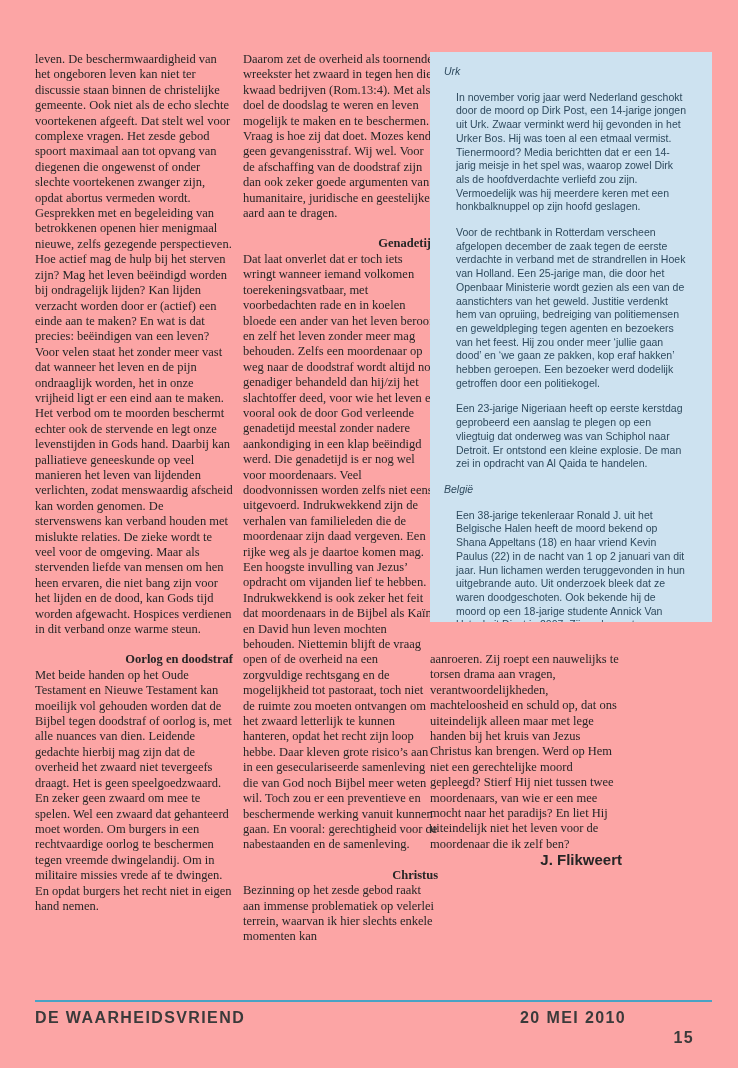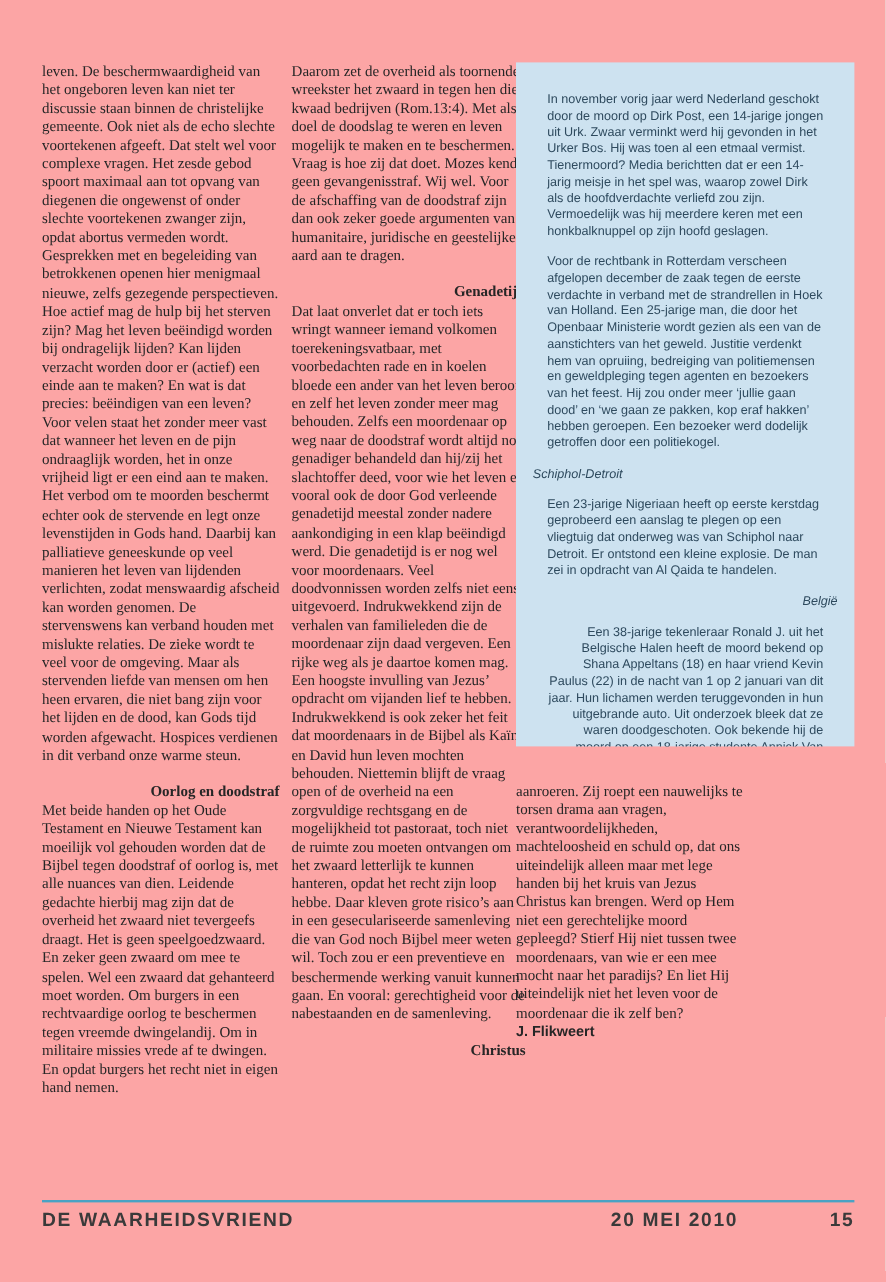--- a/index.html
+++ b/index.html
@@ -19,76 +19,77 @@
   
   .newsbox{
     position:absolute;left:430px;top:52px;width:282px;height:570px;
     box-sizing:border-box;padding:13px 14px;
     background:#cde2f0;color:#2e4a5e;
     font-family:"Liberation Sans",sans-serif;
     font-size:10.5px;line-height:13.7px;
     overflow:hidden;
   }
   .newsbox .item{margin:0 0 8px 0;}
-  .newsbox .item:last-child{margin-bottom:0;text-align:right;}
+  .newsbox .item:last-child{margin-bottom:0;}
   .newsbox .item-title{font-style:italic;margin:0;}
   .newsbox .item-text{margin:12px;}
   
   .col3{left:430px;top:652px;width:192px;}
   .author{
-    margin-top:2px;text-align:left;
+    margin-top:2px;text-align:right;
     font-family:"Liberation Sans",sans-serif;
-    font-weight:bold;font-size:12px;
+    font-weight:bold;font-size:15px;
   }
   .sidenote{
     position:absolute;left:620px;top:916px;width:94px;
     font-style:italic;font-size:11px;line-height:15.5px;color:#303030;
   }
   
   .footer-rule{
     position:absolute;left:35px;top:1000px;width:677px;height:2px;
     background:#4aa2c4;
   }
   .footer-text{
     position:absolute;top:1009px;
     font-family:"Liberation Sans",sans-serif;
     font-size:16px;font-weight:bold;letter-spacing:1.4px;color:#3a3a3a;
   }
   .footer-journal{left:35px;}
-  .footer-date{left:509px;}
-  .footer-page{right:26px;}
+  .footer-date{left:520px;}
+  .footer-page{right:44px;margin-top:20px;}
 </style>
 </head>
 <body>
 
 <div class="page">
 
   <div class="col col1">
     <p>leven. De beschermwaardigheid van het ongeboren leven kan niet ter discussie staan binnen de christelijke gemeente. Ook niet als de echo slechte voortekenen afgeeft. Dat stelt wel voor complexe vragen. Het zesde gebod spoort maximaal aan tot opvang van diegenen die ongewenst of onder slechte voortekenen zwanger zijn, opdat abortus vermeden wordt. Gesprekken met en begeleiding van betrokkenen openen hier menigmaal nieuwe, zelfs gezegende perspectieven.</p>
     <p>Hoe actief mag de hulp bij het sterven zijn? Mag het leven beëindigd worden bij ondragelijk lijden? Kan lijden verzacht worden door er (actief) een einde aan te maken? En wat is dat precies: beëindigen van een leven? Voor velen staat het zonder meer vast dat wanneer het leven en de pijn ondraaglijk worden, het in onze vrijheid ligt er een eind aan te maken. Het verbod om te moorden beschermt echter ook de stervende en legt onze levenstijden in Gods hand. Daarbij kan palliatieve geneeskunde op veel manieren het leven van lijdenden verlichten, zodat menswaardig afscheid kan worden genomen. De stervenswens kan verband houden met mislukte relaties. De zieke wordt te veel voor de omgeving. Maar als stervenden liefde van mensen om hen heen ervaren, die niet bang zijn voor het lijden en de dood, kan Gods tijd worden afgewacht. Hospices verdienen in dit verband onze warme steun.</p>
     <p class="heading">Oorlog en doodstraf</p>
     <p>Met beide handen op het Oude Testament en Nieuwe Testament kan moeilijk vol gehouden worden dat de Bijbel tegen doodstraf of oorlog is, met alle nuances van dien. Leidende gedachte hierbij mag zijn dat de overheid het zwaard niet tevergeefs draagt. Het is geen speelgoedzwaard. En zeker geen zwaard om mee te spelen. Wel een zwaard dat gehanteerd moet worden. Om burgers in een rechtvaardige oorlog te beschermen tegen vreemde dwingelandij. Om in militaire missies vrede af te dwingen. En opdat burgers het recht niet in eigen hand nemen.</p>
   </div>
 
   <div class="col col2">
     <p>Daarom zet de overheid als toornende wreekster het zwaard in tegen hen die kwaad bedrijven (Rom.13:4). Met als doel de doodslag te weren en leven mogelijk te maken en te beschermen. Vraag is hoe zij dat doet. Mozes kende geen gevangenisstraf. Wij wel. Voor de afschaffing van de doodstraf zijn dan ook zeker goede argumenten van humanitaire, juridische en geestelijke aard aan te dragen.</p>
     <p class="heading">Genadetijd</p>
     <p>Dat laat onverlet dat er toch iets wringt wanneer iemand volkomen toerekeningsvatbaar, met voorbedachten rade en in koelen bloede een ander van het leven berooft en zelf het leven zonder meer mag behouden. Zelfs een moordenaar op weg naar de doodstraf wordt altijd nog genadiger behandeld dan hij/zij het slachtoffer deed, voor wie het leven en vooral ook de door God verleende genadetijd meestal zonder nadere aankondiging in een klap beëindigd werd. Die genadetijd is er nog wel voor moordenaars. Veel doodvonnissen worden zelfs niet eens uitgevoerd. Indrukwekkend zijn de verhalen van familieleden die de moordenaar zijn daad vergeven. Een rijke weg als je daartoe komen mag. Een hoogste invulling van Jezus’ opdracht om vijanden lief te hebben. Indrukwekkend is ook zeker het feit dat moordenaars in de Bijbel als Kaïn en David hun leven mochten behouden. Niettemin blijft de vraag open of de overheid na een zorgvuldige rechtsgang en de mogelijkheid tot pastoraat, toch niet de ruimte zou moeten ontvangen om het zwaard letterlijk te kunnen hanteren, opdat het recht zijn loop hebbe. Daar kleven grote risico’s aan in een geseculariseerde samenleving die van God noch Bijbel meer weten wil. Toch zou er een preventieve en beschermende werking vanuit kunnen gaan. En vooral: gerechtigheid voor de nabestaanden en de samenleving.</p>
     <p class="heading">Christus</p>
+    <p>Bezinning op het zesde gebod raakt aan immense problematiek op velerlei terrein, waarvan ik hier slechts enkele momenten kan</p>
   </div>
 
   <div class="newsbox">
     <div class="item">
+      <p class="item-title">Urk</p>
       <p class="item-text">In november vorig jaar werd Nederland geschokt door de moord op Dirk Post, een 14-jarige jongen uit Urk. Zwaar verminkt werd hij gevonden in het Urker Bos. Hij was toen al een etmaal vermist. Tienermoord? Media berichtten dat er een 14-jarig meisje in het spel was, waarop zowel Dirk als de hoofdverdachte verliefd zou zijn. Vermoedelijk was hij meerdere keren met een honkbalknuppel op zijn hoofd geslagen.</p>
     </div>
     <div class="item">
       <p class="item-text">Voor de rechtbank in Rotterdam verscheen afgelopen december de zaak tegen de eerste verdachte in verband met de strandrellen in Hoek van Holland. Een 25-jarige man, die door het Openbaar Ministerie wordt gezien als een van de aanstichters van het geweld. Justitie verdenkt hem van opruiing, bedreiging van politiemensen en geweldpleging tegen agenten en bezoekers van het feest. Hij zou onder meer ‘jullie gaan dood’ en ‘we gaan ze pakken, kop eraf hakken’ hebben geroepen. Een bezoeker werd dodelijk getroffen door een politiekogel.</p>
     </div>
     <div class="item">
-      <p class="item-title">Schiphol-Detroit</p>
       <p class="item-text">Een 23-jarige Nigeriaan heeft op eerste kerstdag geprobeerd een aanslag te plegen op een vliegtuig dat onderweg was van Schiphol naar Detroit. Er ontstond een kleine explosie. De man zei in opdracht van Al Qaida te handelen.</p>
     </div>
     <div class="item">
       <p class="item-title">België</p>
       <p class="item-text">Een 38-jarige tekenleraar Ronald J. uit het Belgische Halen heeft de moord bekend op Shana Appeltans (18) en haar vriend Kevin Paulus (22) in de nacht van 1 op 2 januari van dit jaar. Hun lichamen werden teruggevonden in hun uitgebrande auto. Uit onderzoek bleek dat ze waren doodgeschoten. Ook bekende hij de moord op een 18-jarige studente Annick Van Uytsel uit Diest in 2007. Zij verdween toen ze na een feestje naar huis fietste. Haar lichaam werd een maand later teruggevonden in een kanaal.</p>
     </div>
   </div>
 
   <div class="col col3">
     <p>aanroeren. Zij roept een nauwelijks te torsen drama aan vragen, verantwoordelijkheden, machteloosheid en schuld op, dat ons uiteindelijk alleen maar met lege handen bij het kruis van Jezus Christus kan brengen. Werd op Hem niet een gerechtelijke moord gepleegd? Stierf Hij niet tussen twee moordenaars, van wie er een mee mocht naar het paradijs? En liet Hij uiteindelijk niet het leven voor de moordenaar die ik zelf ben?</p>

